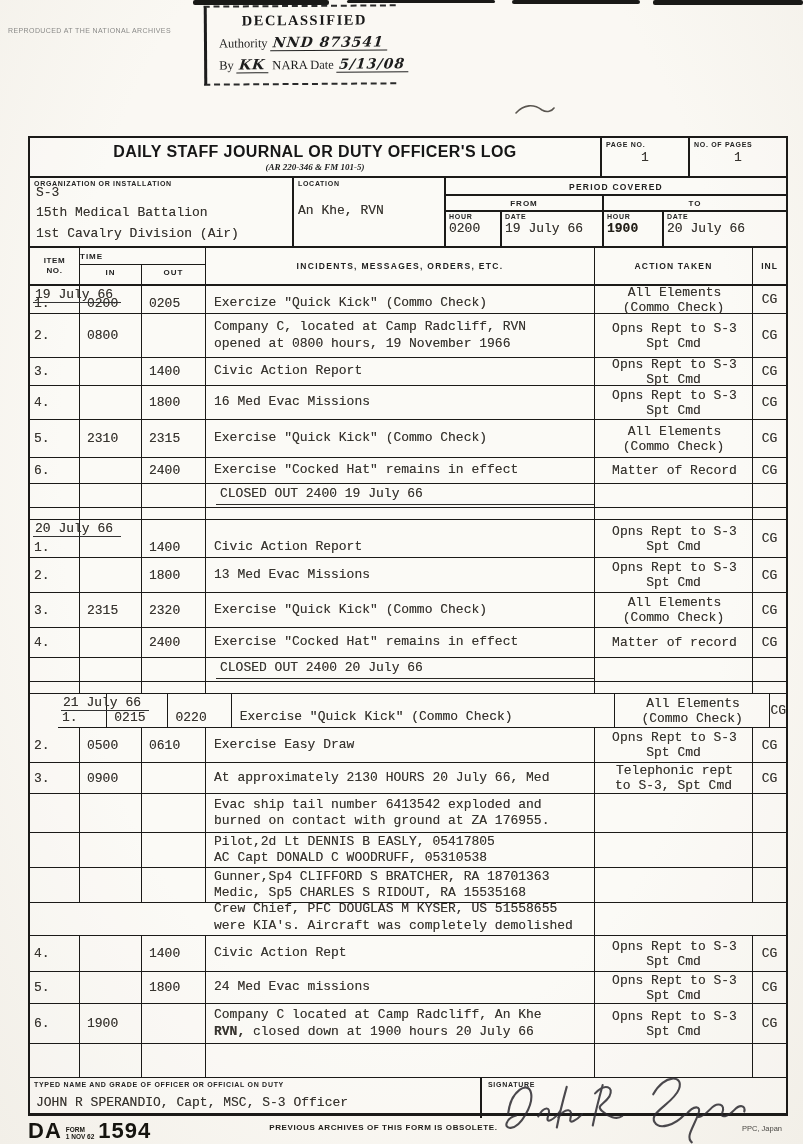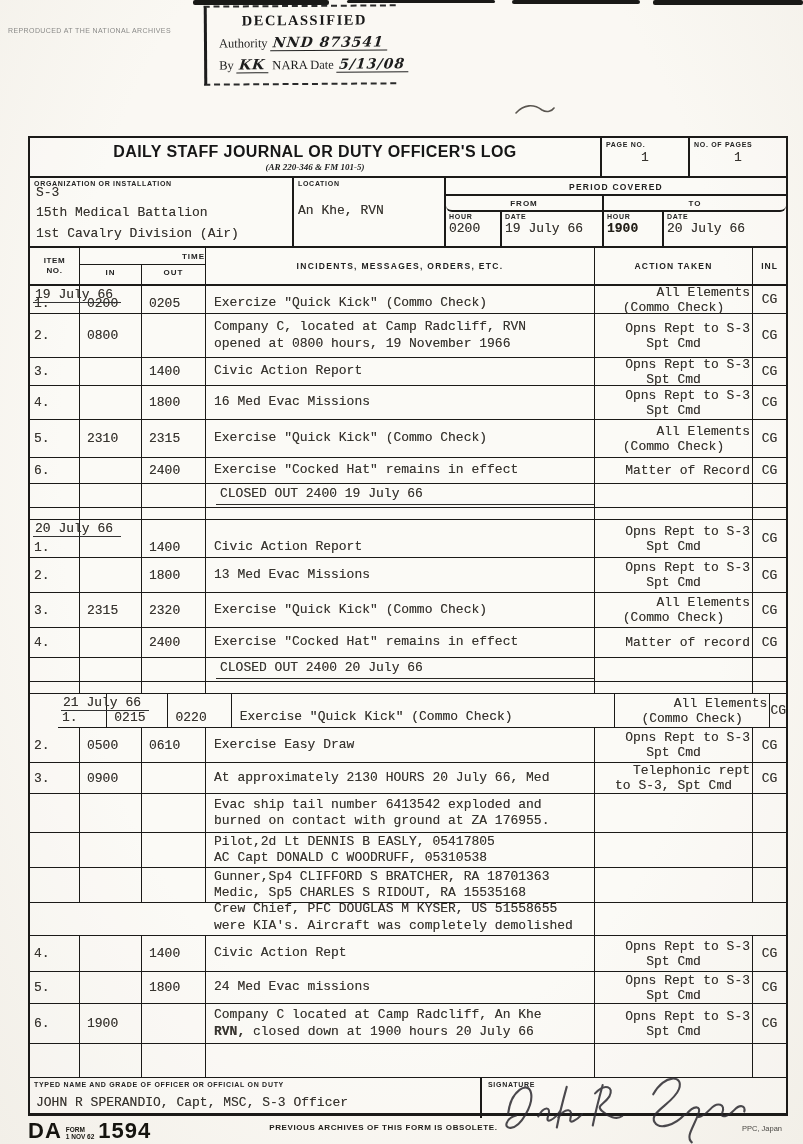--- a/index.html
+++ b/index.html
@@ -45,40 +45,40 @@
 
   .band-org { display:flex; height:70px; border-bottom:2px solid #1b1a18; }
   .org-cell { width:264px; border-right:2px solid #1b1a18; padding:2px 4px; }
   .org-l1 { margin:-2px 0 3px 2px; }
   .org-l2, .org-l3 { margin:2px 0 0 2px; line-height:19px; }
   .loc-cell { width:152px; border-right:2px solid #1b1a18; padding:2px 4px; }
   .loc-val { margin-top:16px; }
   .period-cell { flex:1; display:flex; flex-direction:column; }
   .period-top { height:18px; border-bottom:2px solid #1b1a18; text-align:center;
                 font-size:8.5px; letter-spacing:1.2px; font-weight:bold; padding-top:4px; }
-  .fromto { display:flex; height:16px; border-bottom:2px solid #1b1a18;border-radius:6px; }
+  .fromto { display:flex; height:16px; border-bottom:2px solid #1b1a18; }
   .ft { text-align:center; font-size:8px; letter-spacing:1px; font-weight:bold; padding-top:3px; }
   .ft-from { width:158px; border-right:2px solid #1b1a18; }
   .ft-to { flex:1; }
   .hourdate { display:flex; flex:1; }
   .hd { padding:1px 3px; }
   .hd-h1 { width:56px; border-right:2px solid #1b1a18; }
   .hd-d1 { width:102px; border-right:2px solid #1b1a18; }
   .hd-h2 { width:60px; border-right:2px solid #1b1a18; }
   .hd-d2 { flex:1; }
   .hd .mono { margin-top:1px; }
   .bold-ink { font-weight:bold; color:#232019; }
 
   
   .band-cols { display:flex; height:38px; border-bottom:2px solid #1b1a18; }
   .band-cols .hc { border-right:1.6px solid #1b1a18; }
   .hc-item { width:50px; text-align:center; font-size:8px; letter-spacing:.6px;
              font-weight:bold; padding-top:8px; line-height:10px; }
   .hc-time { width:126px; display:flex; flex-direction:column; }
-  .time-top { height:17px; border-bottom:1.6px solid #1b1a18; text-align:right;
+  .time-top { height:17px; border-bottom:1.6px solid #1b1a18; text-align:left;
               font-size:8px; letter-spacing:1px; font-weight:bold; padding-top:4px; }
   .time-bot { display:flex; flex:1; }
   .t-in { width:62px; border-right:1.6px solid #1b1a18; text-align:center; font-size:8px;
           letter-spacing:1px; font-weight:bold; padding-top:3px; }
   .t-out { flex:1; text-align:center; font-size:8px; letter-spacing:1px; font-weight:bold;
            padding-top:3px; }
   .hc-inc { width:389px; display:flex; align-items:center; justify-content:center;
             font-size:8.5px; letter-spacing:1.3px; font-weight:bold; }
   .hc-act { width:158px; display:flex; align-items:center; justify-content:center;
             font-size:8.5px; letter-spacing:1.2px; font-weight:bold; }
@@ -98,21 +98,21 @@
   .c-inl  { flex:1; border-right:none; align-items:center; }
   .trow.has-section .c-item, .trow.has-section .c-in,
   .trow.has-section .c-out, .trow.has-section .c-inc { justify-content:flex-end; padding-bottom:2px; }
   .section-date { position:absolute; left:3px; top:1px; z-index:2;
                   font-family:"Liberation Mono", monospace; font-size:13px; color:#37342f;
                   text-shadow:0 0 .5px rgba(60,55,50,.55);
                   border-bottom:1.6px solid #333; padding:0 8px 0 2px; }
   .inc-line { line-height:16.5px; white-space:nowrap; }
   .inc-underline { display:inline-block; border-bottom:1.7px solid #2e2c28;
                    padding:0 10px 1px 4px; margin-left:2px; }
-  .act-line0 { text-align:right; padding-left:2px; white-space:nowrap; }
+  .act-line0 { text-align:center; padding-left:2px; white-space:nowrap; }
   .act-line1 { text-align:center; white-space:nowrap; }
 
   
   .band-sig { display:flex; height:40px; }
   .sig-typed { width:452px; border-right:2px solid #1b1a18; padding:3px 4px; }
   .sig-typed .mono { margin-top:7px; margin-left:2px; }
   .sig-cell { flex:1; padding:3px 6px; }
   .signature-svg { position:absolute; left:486px; top:1070px; z-index:5;
                    transform:rotate(-3deg); }
 

